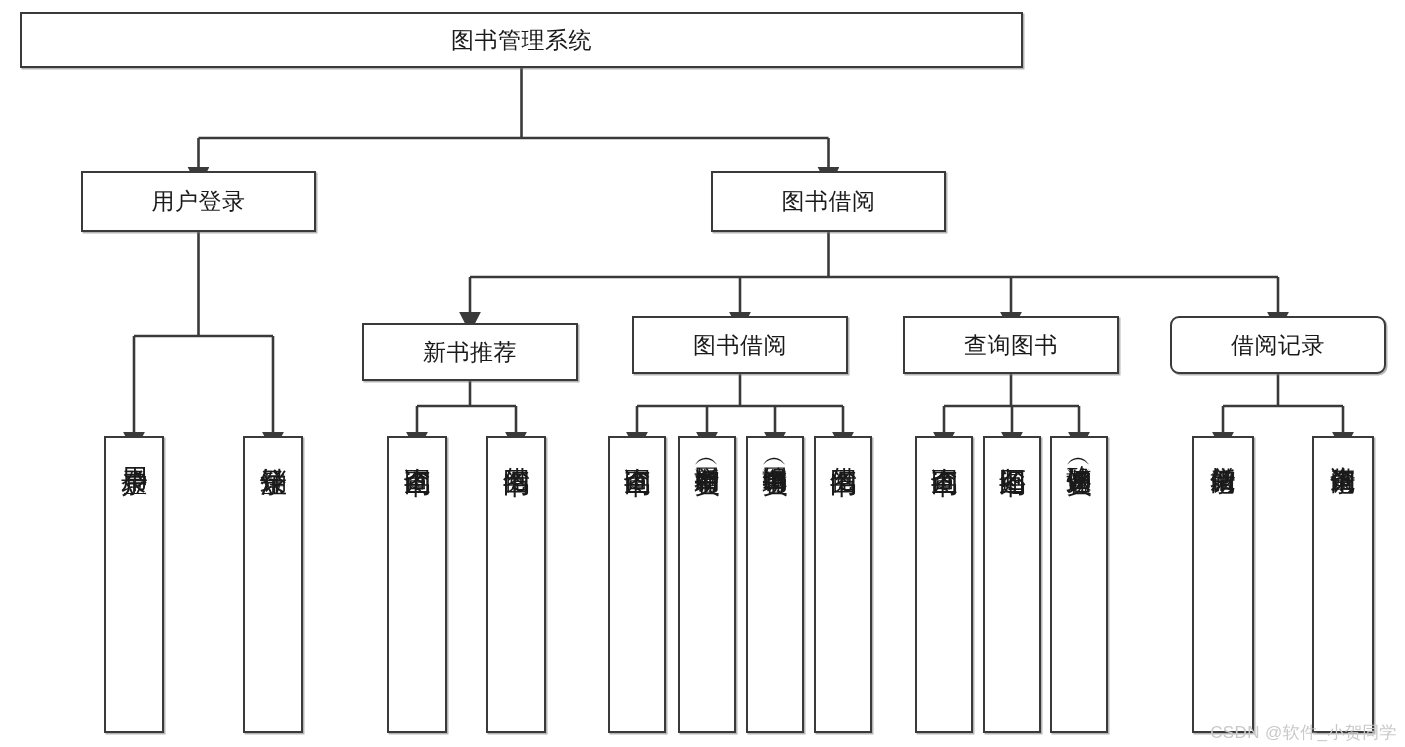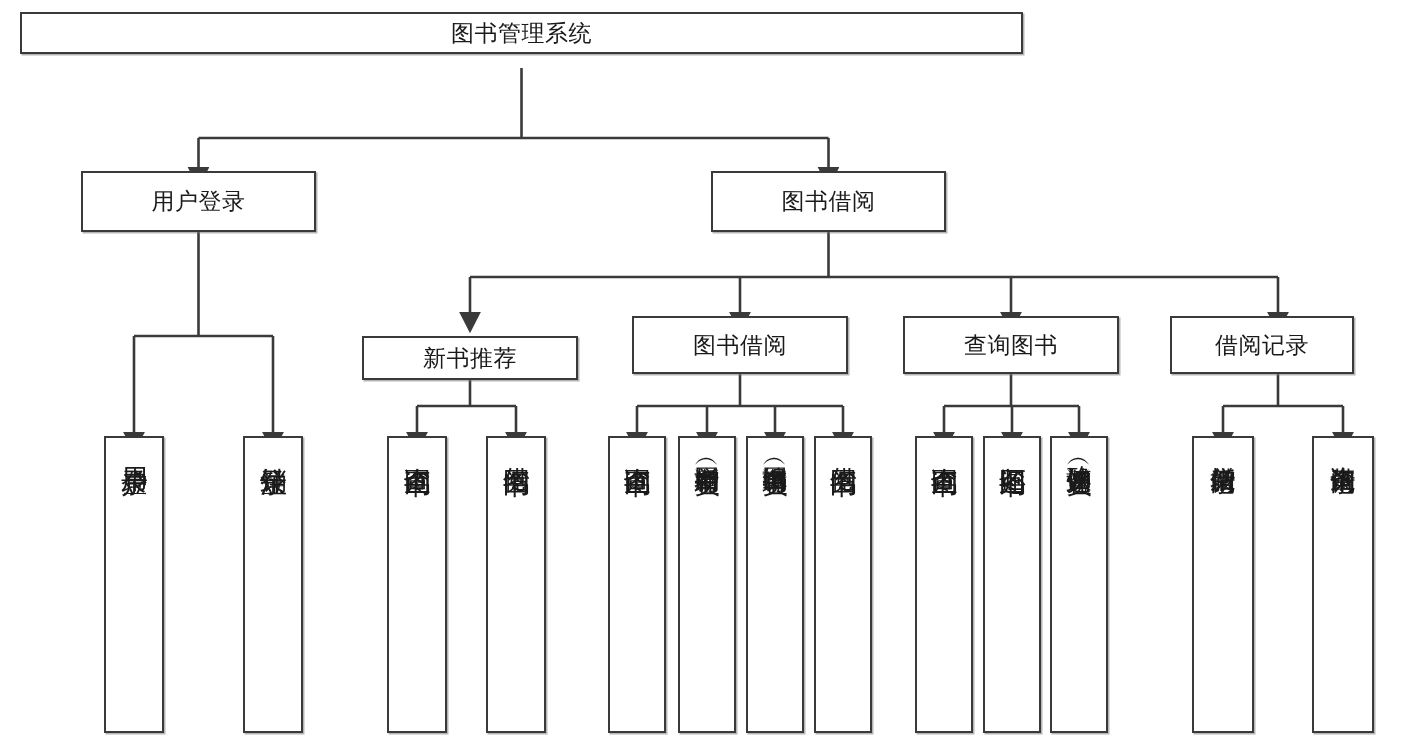--- a/index.html
+++ b/index.html
@@ -118,39 +118,39 @@
         <line x1="1012" y1="406" x2="1012" y2="435" marker-end="url(#arrow)"></line>
         <line x1="1079" y1="406" x2="1079" y2="435" marker-end="url(#arrow)"></line>
         <line x1="1278" y1="374" x2="1278" y2="406"></line>
         <line x1="1223" y1="406" x2="1343" y2="406"></line>
         <line x1="1223" y1="406" x2="1223" y2="435" marker-end="url(#arrow)"></line>
         <line x1="1343" y1="406" x2="1343" y2="435" marker-end="url(#arrow)"></line>
       </g>
   </svg>
 
   <div id="nodes">
-      <div class="node h small" style="left: 20px; top: 12px; width: 1003px; height: 42px;">
+      <div class="node h small" style="left: 20px; top: 12px; width: 1003px; height: 56px;">
         <span class="lbl">图书管理系统</span>
       </div>
       <div class="node h" style="left: 81px; top: 171px; width: 235px; height: 61px;">
         <span class="lbl">用户登录</span>
       </div>
       <div class="node h" style="left: 711px; top: 171px; width: 235px; height: 61px;">
         <span class="lbl">图书借阅</span>
       </div>
-      <div class="node h" style="left: 362px; top: 336px; width: 216px; height: 44px;">
+      <div class="node h" style="left: 362px; top: 323px; width: 216px; height: 58px;">
         <span class="lbl">新书推荐</span>
       </div>
       <div class="node h" style="left: 632px; top: 316px; width: 216px; height: 58px;">
         <span class="lbl">图书借阅</span>
       </div>
       <div class="node h" style="left: 903px; top: 316px; width: 216px; height: 58px;">
         <span class="lbl">查询图书</span>
       </div>
-      <div class="node h" style="left: 1170px; top: 316px; width: 184px; height: 58px;">
+      <div class="node h" style="left: 1170px; top: 316px; width: 216px; height: 58px; border-radius: 9px;">
         <span class="lbl">借阅记录</span>
       </div>
       <div class="node v" style="left: 104px; top: 436px; width: 60px; height: 297px;">
         <span class="lbl">用户登录</span>
       </div>
       <div class="node v" style="left: 243px; top: 436px; width: 60px; height: 297px;">
         <span class="lbl">注销登录</span>
       </div>
       <div class="node v" style="left: 387px; top: 436px; width: 60px; height: 297px;">
         <span class="lbl">查询图书</span>
@@ -180,13 +180,14 @@
         <span class="lbl">确认归还（管理员）</span>
       </div>
       <div class="node v small" style="left: 1192px; top: 436px; width: 62px; height: 297px;">
         <span class="lbl">新增借阅记录</span>
       </div>
       <div class="node v small" style="left: 1312px; top: 436px; width: 62px; height: 297px;">
         <span class="lbl">查询借阅记录</span>
       </div>
     </div>
 
+  <div id="watermark">CSDN @软件_小贺同学</div>
 </div>
 
 </body></html>

